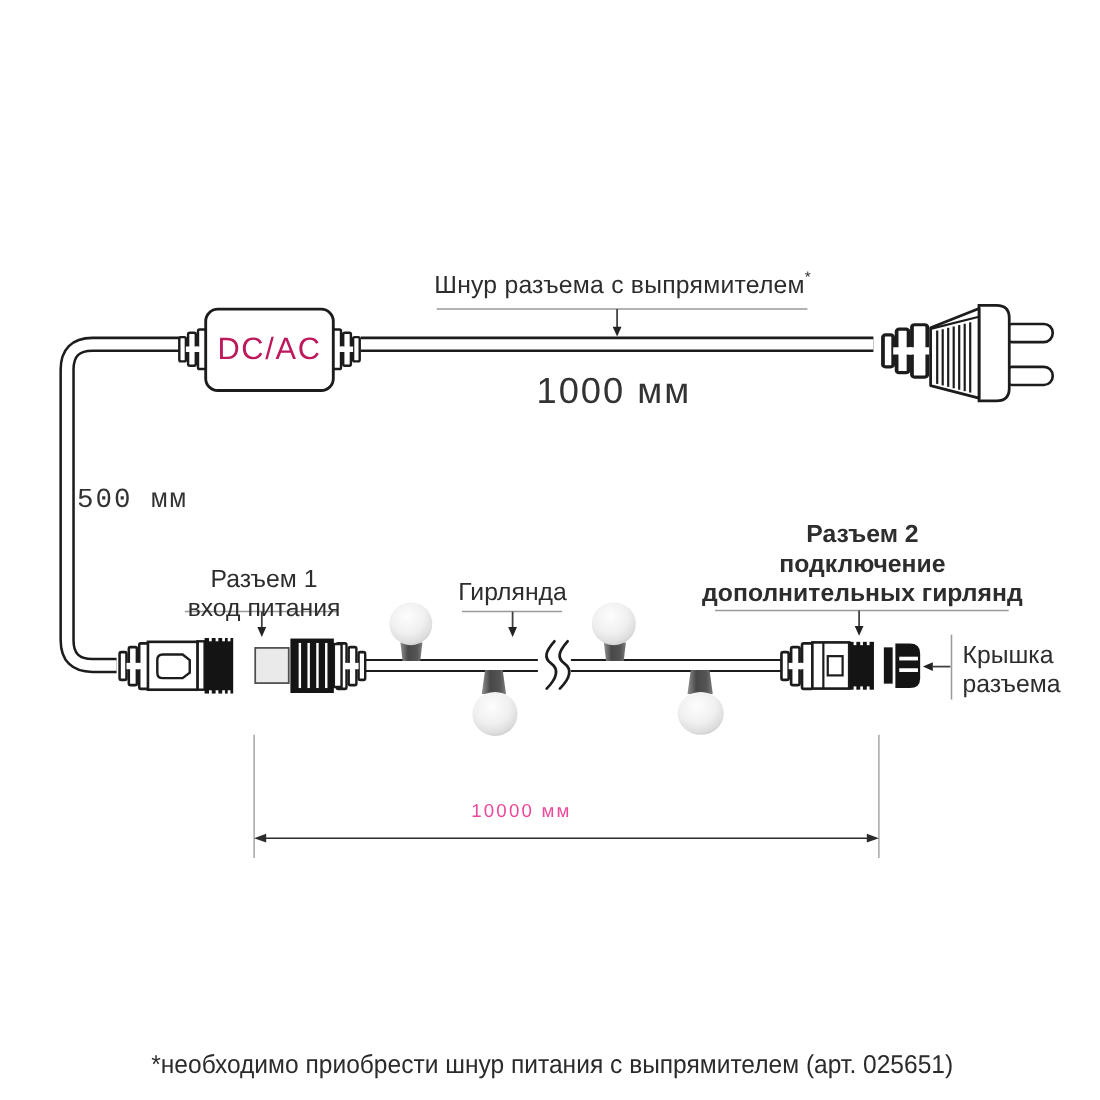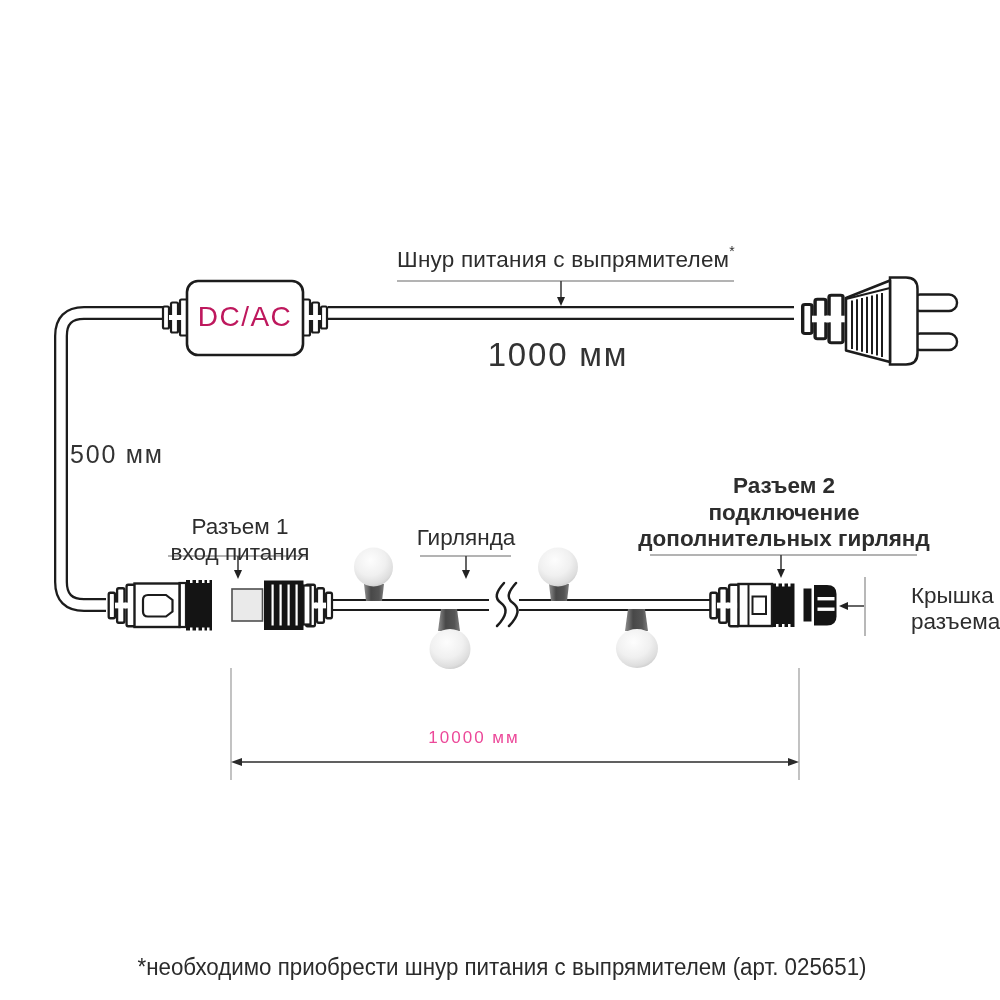--- a/index.html
+++ b/index.html
@@ -6,25 +6,25 @@
   .stage{
     position:relative;width:1000px;height:1000px;background:#ffffff;overflow:hidden;
     font-family:"Liberation Sans",sans-serif;color:#2d2d2d;
   }
   .stage svg{position:absolute;left:0;top:0;}
   .lbl{position:absolute;white-space:nowrap;color:#2d2d2d;}
   .ctr{transform:translateX(-50%);text-align:center;}
   .lbl sup{font-size:0.62em;position:relative;top:-2px;}
   #lbl-power-cord{left:566px;top:245px;font-size:22.5px;letter-spacing:0.2px;}
   #lbl-cord-len{left:558px;top:336px;font-size:33px;letter-spacing:1.8px;color:#333;}
-  #lbl-lead-len{left:70px;top:440px;font-size:25px;letter-spacing:1.8px;color:#333;}
+  #lbl-lead-len{left:70px;top:440px;font-size:25px;letter-spacing:1.8px;color:#333;font-family:Liberation Mono, monospace;}
   #lbl-conn1{left:240px;top:514px;font-size:22.5px;line-height:26px;}
   #lbl-girl{left:466px;top:525px;font-size:22.5px;}
   #lbl-conn2{left:784px;top:473px;font-size:22.5px;line-height:26.5px;font-weight:bold;}
-  #lbl-cap{left:875px;top:583px;font-size:22.5px;line-height:26px;margin-left:36px;}
+  #lbl-cap{left:875px;top:583px;font-size:22.5px;line-height:26px;}
   #lbl-dim{left:474px;top:728px;font-size:17px;letter-spacing:2px;color:#ec4899;}
   #lbl-dcac{left:245px;top:301px;font-size:28px;letter-spacing:1.5px;color:#be185d;}
   #footnote{left:502px;top:954px;font-size:23.5px;color:#2b2b2b;
     transform:translateX(-50%) scaleX(0.95);transform-origin:center;}
 </style>
 </head>
 <body>
 
 <div class="stage">
 
@@ -194,21 +194,21 @@
       <path d="M 231 668 V 780" stroke="#9a9a9a" stroke-width="1.2" fill="none"></path>
       <path d="M 799 668 V 780" stroke="#9a9a9a" stroke-width="1.2" fill="none"></path>
       <path d="M 234 762 H 796" stroke="#2b2b2b" stroke-width="1.4" fill="none"></path>
       <path d="M 231 762 L 242 758 L 242 766 Z" fill="#2b2b2b"></path>
       <path d="M 799 762 L 788 758 L 788 766 Z" fill="#2b2b2b"></path>
     </g>
   </svg>
 
   <div class="lbl ctr" id="lbl-dcac">DC/AC</div>
 
-  <div class="lbl ctr" id="lbl-power-cord"><span>Шнур питания с выпрямителем</span><sup>*</sup></div>
+  <div class="lbl ctr" id="lbl-power-cord"><span>Шнур разъема с выпрямителем</span><sup>*</sup></div>
 
   <div class="lbl ctr" id="lbl-cord-len">1000 мм</div>
 
   <div class="lbl" id="lbl-lead-len">500 мм</div>
 
   <div class="lbl ctr" id="lbl-conn1">
     <div>Разъем 1</div>
     <div>вход питания</div>
   </div>
 

